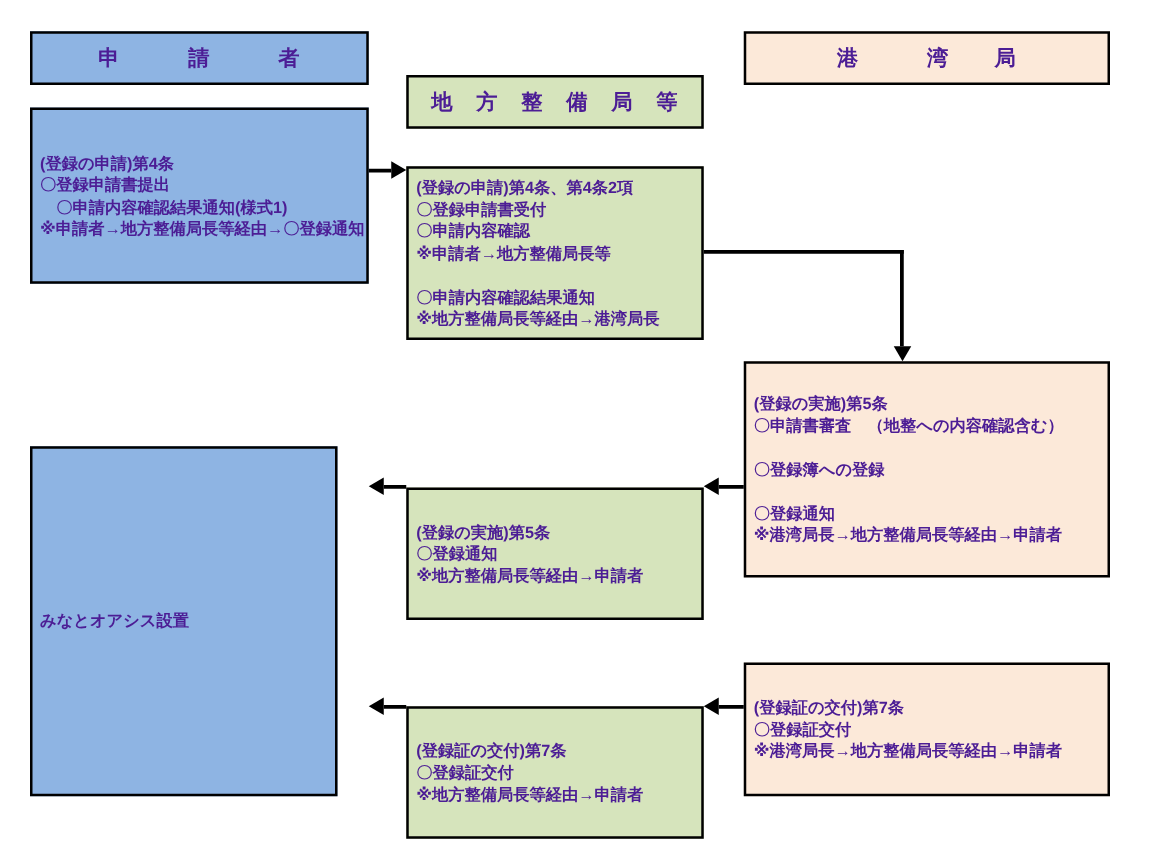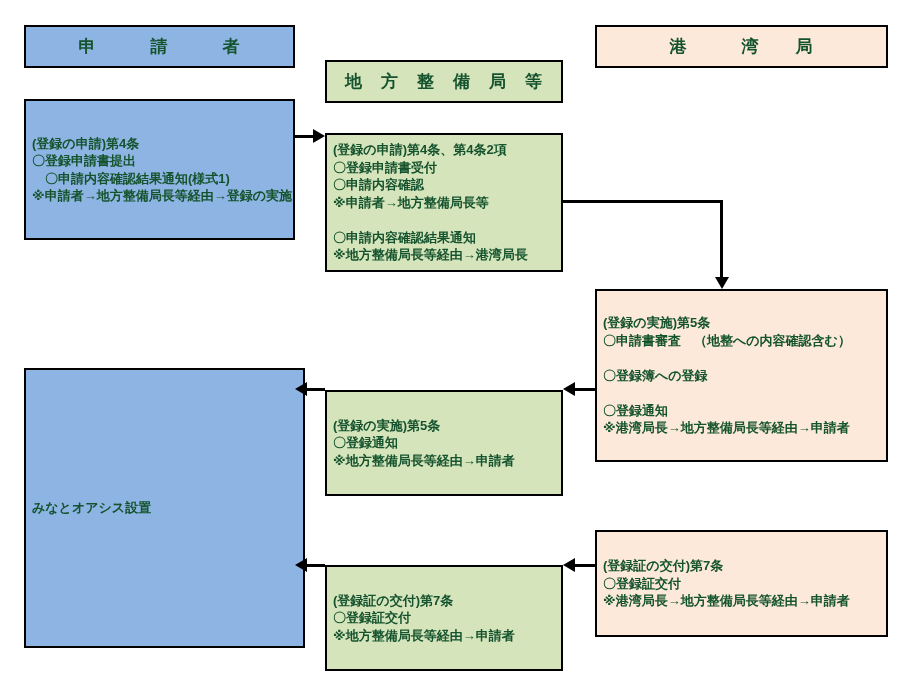--- a/index.html
+++ b/index.html
@@ -2,21 +2,21 @@
 <html><head>
 <meta charset="utf-8">
 <style>
   html,body{margin:0;padding:0;background:#ffffff;}
   #canvas{
     position:relative;
     width:920px;height:676px;
     background:#ffffff;
     font-family:"Liberation Sans","DejaVu Sans",sans-serif;
     font-weight:bold;
-    color:#14532d;
+    color:#4c1d95;
     overflow:hidden;
   }
   .colhead{
     position:absolute;
     box-sizing:border-box;
     border:2px solid #000;
     display:flex;align-items:center;justify-content:center;
     font-size:17px;
     letter-spacing:1px;
     white-space:pre;
@@ -45,25 +45,25 @@
 </style>
 </head>
 <body>
 
 <div id="canvas">
 
   <div class="colhead blue" style="left:24px;top:25px;width:271px;height:43px">申　　　請　　　者</div>
   <div class="colhead green" style="left:325px;top:25px;width:238px;height:43px">地　方　整　備　局　等</div>
   <div class="colhead pink" style="left:595px;top:25px;width:293px;height:43px">港　　　湾　　局</div>
 
-  <div class="box blue" style="left:24px;top:99px;width:271px;height:141px">
+  <div class="box blue" style="left:24px;top:86px;width:271px;height:141px">
     <div class="line">(登録の申請)第4条</div>
     <div class="line">〇登録申請書提出</div>
     <div class="line">　〇申請内容確認結果通知(様式1)</div>
-    <div class="line">※申請者→地方整備局長等経由→登録の実施</div>
+    <div class="line">※申請者→地方整備局長等経由→〇登録通知</div>
   </div>
 
   <div class="box green" style="left:325px;top:98px;width:238px;height:139px">
     <div class="line">(登録の申請)第4条、第4条2項</div>
     <div class="line">〇登録申請書受付</div>
     <div class="line">〇申請内容確認</div>
     <div class="line">※申請者→地方整備局長等</div>
     <div class="line"></div>
     <div class="line">〇申請内容確認結果通知</div>
     <div class="line">※地方整備局長等経由→港湾局長</div>
@@ -78,21 +78,21 @@
     <div class="line">〇登録通知</div>
     <div class="line">※港湾局長→地方整備局長等経由→申請者</div>
   </div>
 
   <div class="box green" style="left:325px;top:355px;width:238px;height:106px">
     <div class="line">(登録の実施)第5条</div>
     <div class="line">〇登録通知</div>
     <div class="line">※地方整備局長等経由→申請者</div>
   </div>
 
-  <div class="box blue" style="left:24px;top:368px;width:281px;height:280px">
+  <div class="box blue" style="left:24px;top:357px;width:246px;height:280px">
     <div class="line">みなとオアシス設置</div>
   </div>
 
   <div class="box green" style="left:325px;top:530px;width:238px;height:106px">
     <div class="line">(登録証の交付)第7条</div>
     <div class="line">〇登録証交付</div>
     <div class="line">※地方整備局長等経由→申請者</div>
   </div>
 
   <div class="box pink" style="left:595px;top:530px;width:293px;height:107px">

